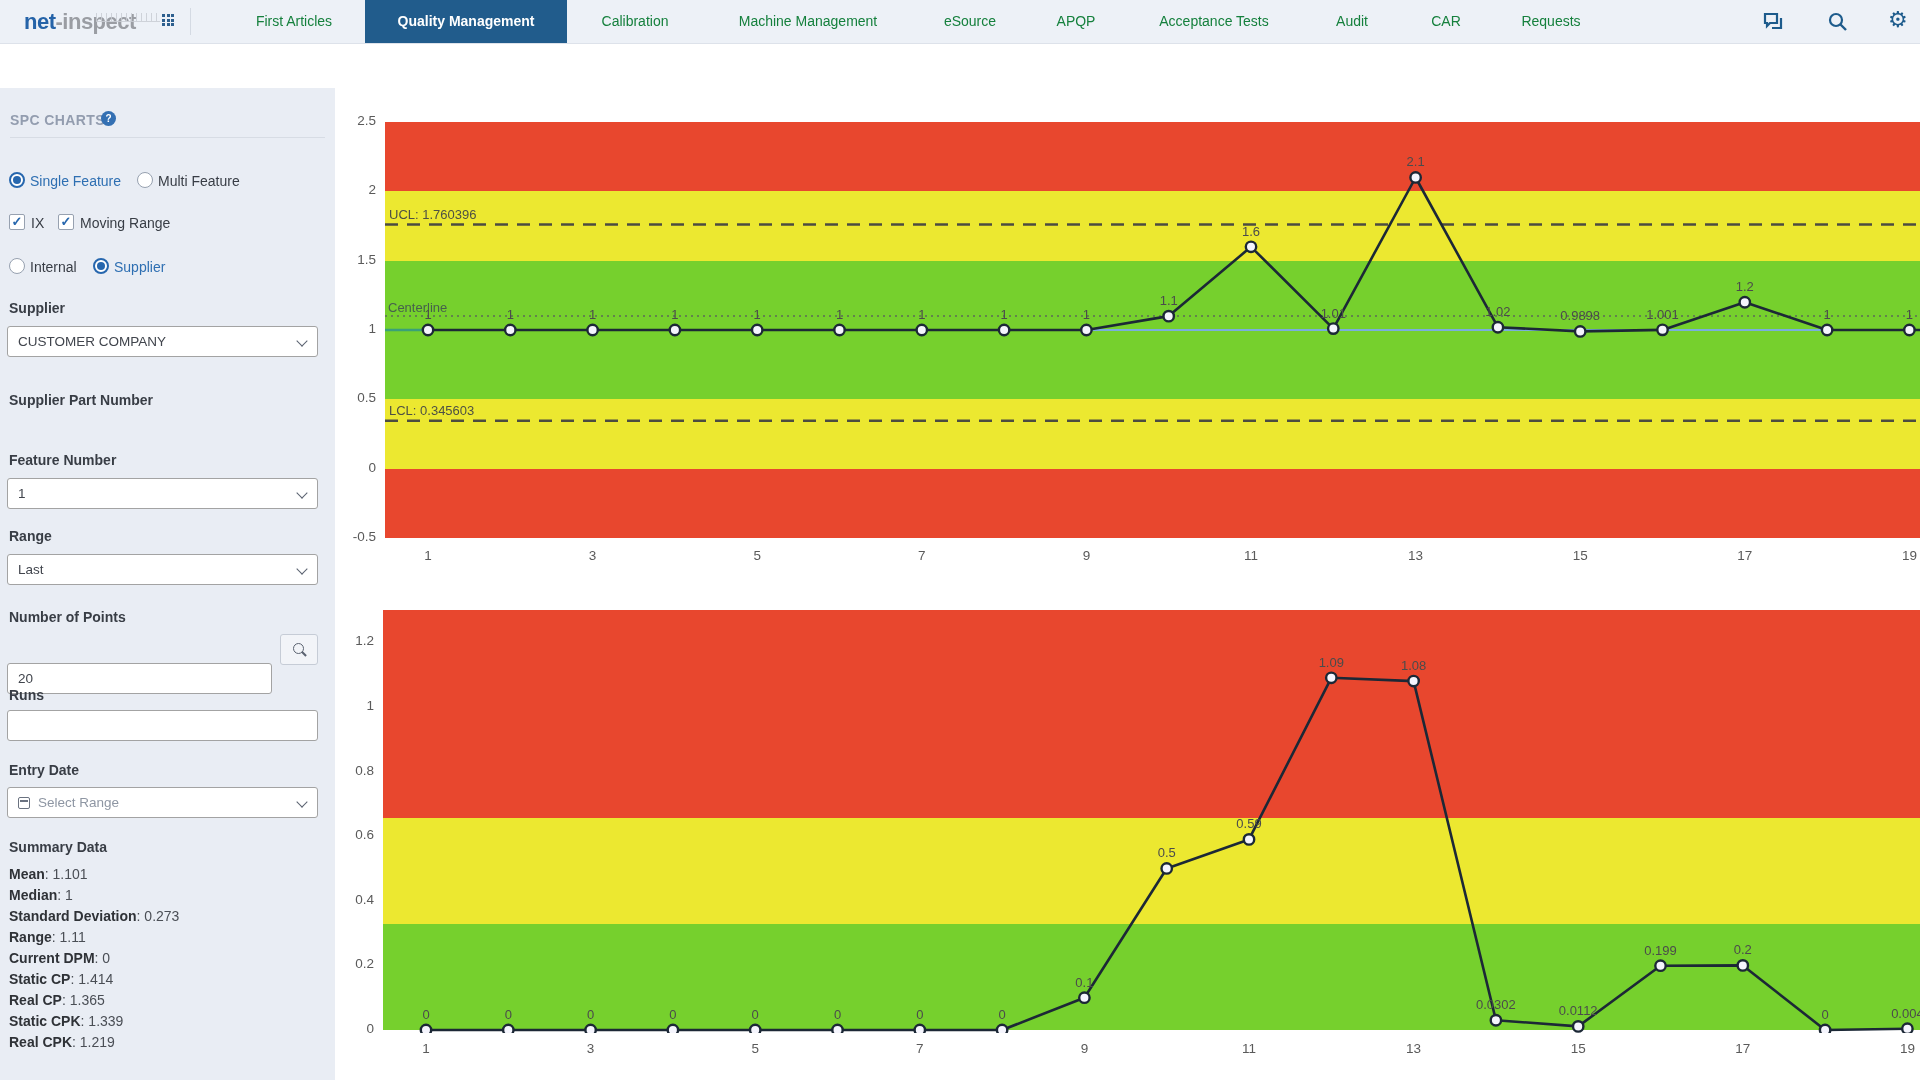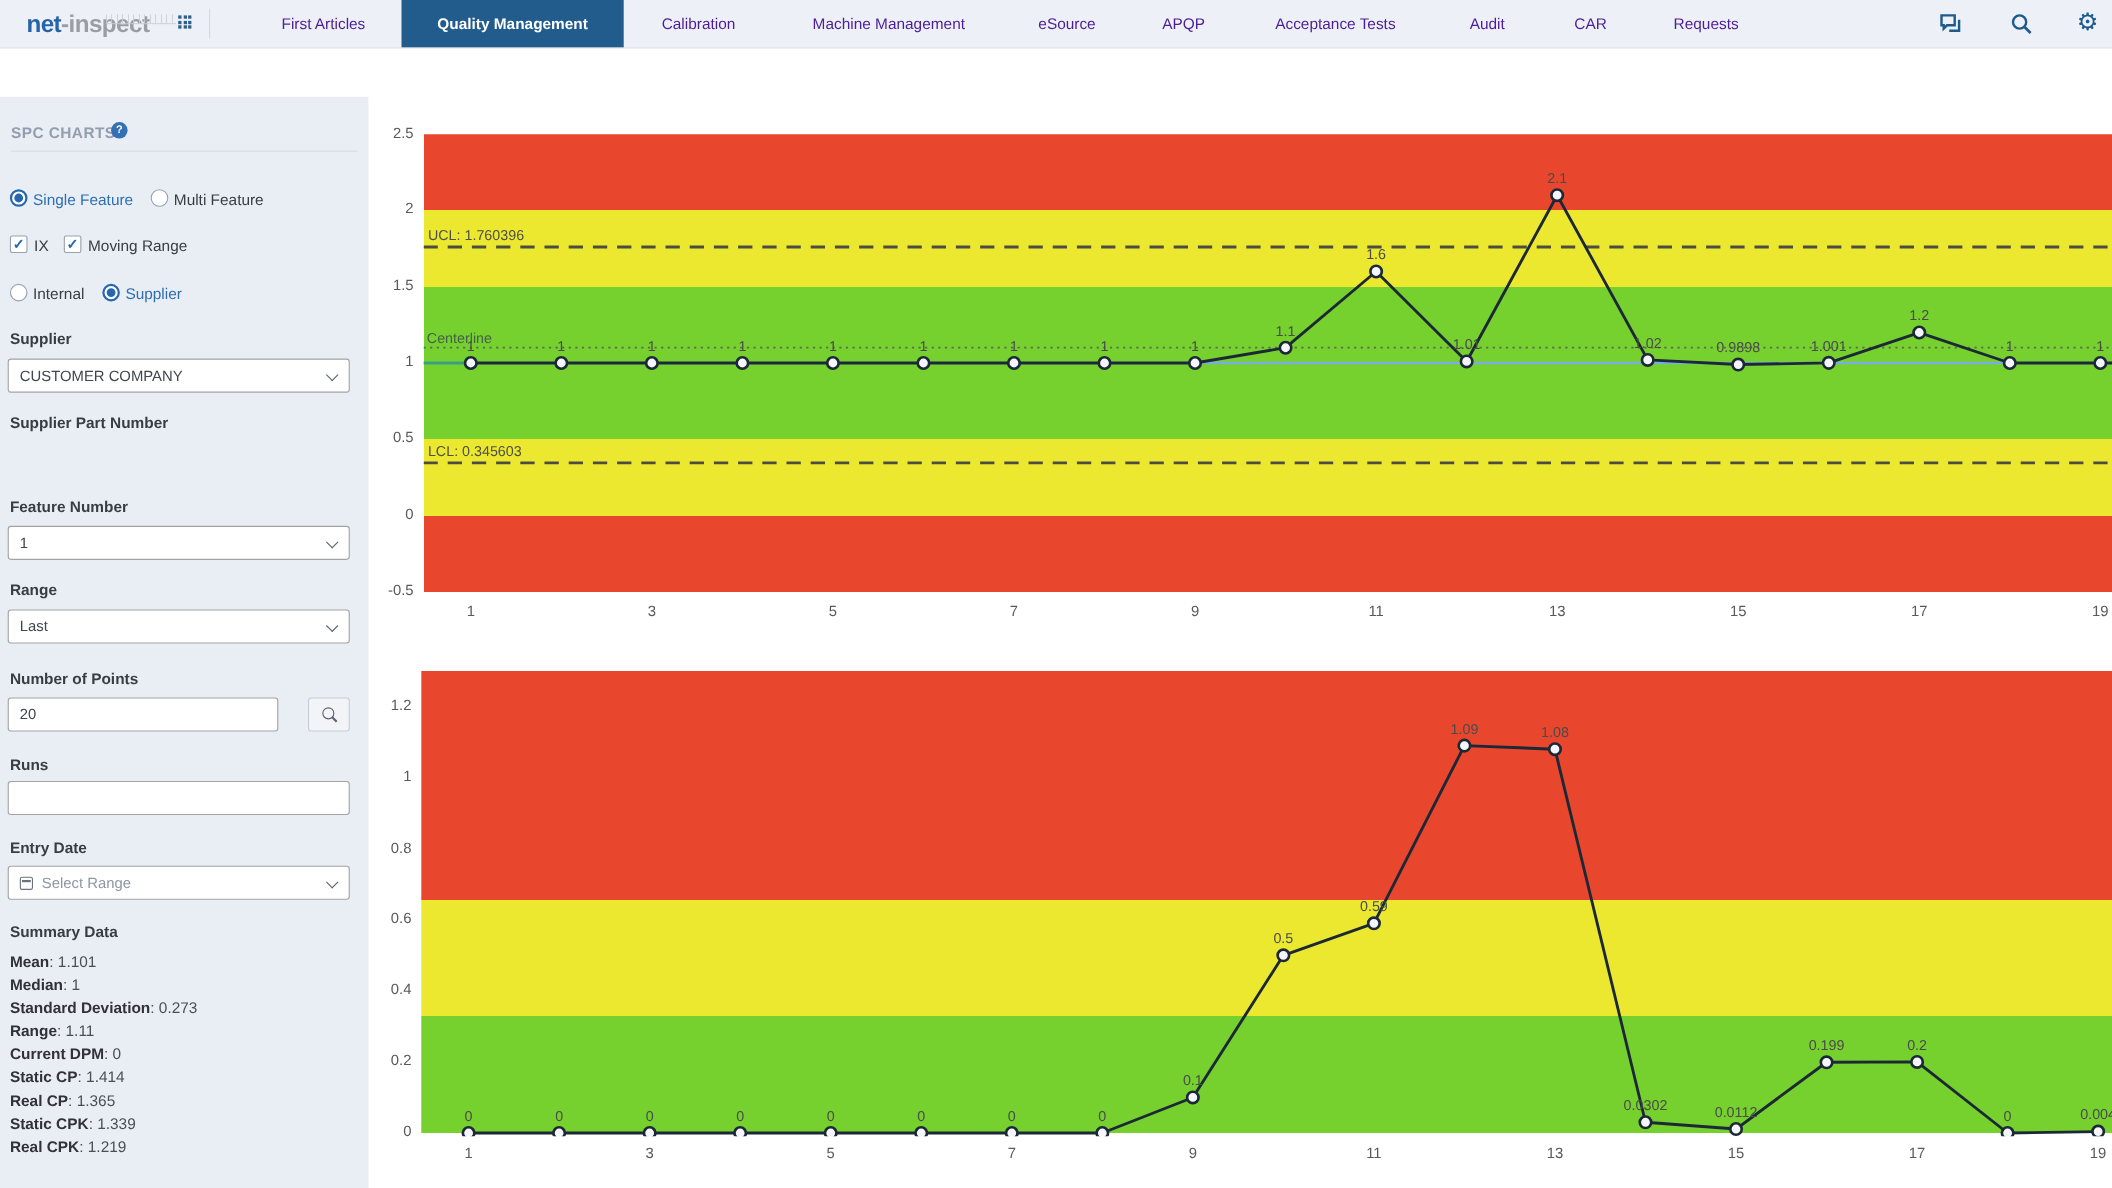--- a/index.html
+++ b/index.html
@@ -11,21 +11,21 @@
   .logo b{color:#2563a8;font-weight:700;}
   .logo span{color:#9a9da3;font-weight:700;}
   .logo-ruler{position:absolute;left:72px;top:4px;width:64px;height:8px;
       background:repeating-linear-gradient(90deg,#c9cdd4 0 1px,transparent 1px 5px);
       border-bottom:1px solid #c9cdd4;opacity:.85;}
   .grid-icon{position:absolute;left:162px;top:14px;width:13px;height:13px;display:grid;
       grid-template-columns:repeat(3,3px);grid-template-rows:repeat(3,3px);gap:1.5px;cursor:pointer;}
   .grid-icon i{background:#2d5f8e;}
   .nav-sep{position:absolute;left:190px;top:8px;width:1px;height:27px;background:#d4dae3;}
   .nav-item{position:absolute;top:0;height:43px;line-height:43px;transform:translateX(-50%);
-      font-size:14px;color:#4c1d95;white-space:nowrap;cursor:pointer;}
+      font-size:14px;color:#15803d;white-space:nowrap;cursor:pointer;}
   .nav-active{position:absolute;top:0;height:43px;line-height:43px;text-align:center;color:#fff;
       font-size:14px;font-weight:600;cursor:pointer;}
   .icon-btn{position:absolute;top:10px;width:24px;height:24px;cursor:pointer;}
   .gear-glyph{position:absolute;top:5px;font-size:22px;color:#1d5b8c;cursor:pointer;line-height:30px;}
   
   .tabbar{position:absolute;left:0;top:43px;width:1920px;height:45px;background:#ffffff;border-bottom:1px solid #e4e7ec;}
   .tab{position:absolute;top:0;height:45px;line-height:45px;transform:translateX(-50%);
       font-size:13.5px;color:#2a6dad;white-space:nowrap;cursor:pointer;}
   .tab.active{color:#1f6196;}
   .tab-underline{position:absolute;top:41px;height:4px;background:#2273ae;}
@@ -132,34 +132,34 @@
     <span class="radio" style="left:9px;top:170px;"></span>
     <span class="opt-label" style="left:30px;top:171px;">Internal</span>
     <span class="radio sel" style="left:93px;top:170px;"></span>
     <span class="opt-label blue" style="left:114px;top:171px;">Supplier</span>
 
     <label class="sb-label" style="top:212px;">Supplier</label>
     <div class="sb-select" style="top:238px;">
       <span>CUSTOMER COMPANY</span><i class="chev"></i>
     </div>
 
-    <label class="sb-label" style="top:288px;text-align:right;">Supplier Part Number</label>
+    <label class="sb-label" style="top:304px;text-align:right;">Supplier Part Number</label>
 
     <label class="sb-label" style="top:364px;">Feature Number</label>
     <div class="sb-select" style="top:390px;">
       <span>1</span><i class="chev"></i>
     </div>
 
     <label class="sb-label" style="top:440px;">Range</label>
     <div class="sb-select" style="top:466px;">
       <span>Last</span><i class="chev"></i>
     </div>
 
     <label class="sb-label" style="top:521px;">Number of Points</label>
-    <div class="sb-input" style="top:546px;width:246px;">
+    <div class="sb-input" style="top:575px;width:265px;">
       <span>20</span>
     </div>
     <div class="search-btn" style="top:546px;">
       <span class="mag"></span>
     </div>
 
     <label class="sb-label" style="top:599px;">Runs</label>
     <div class="sb-input" style="top:622px;">
       <span></span>
     </div>

